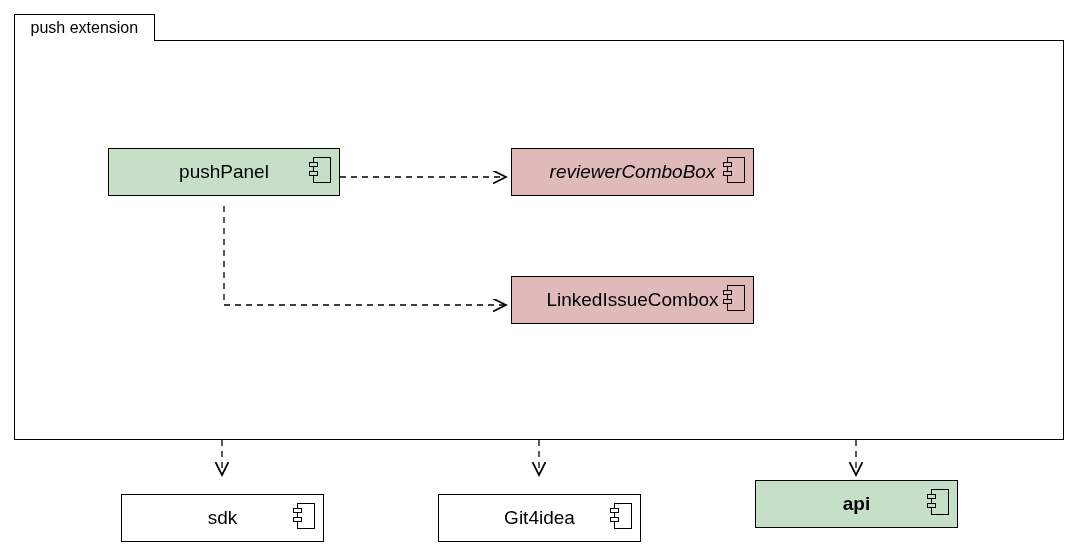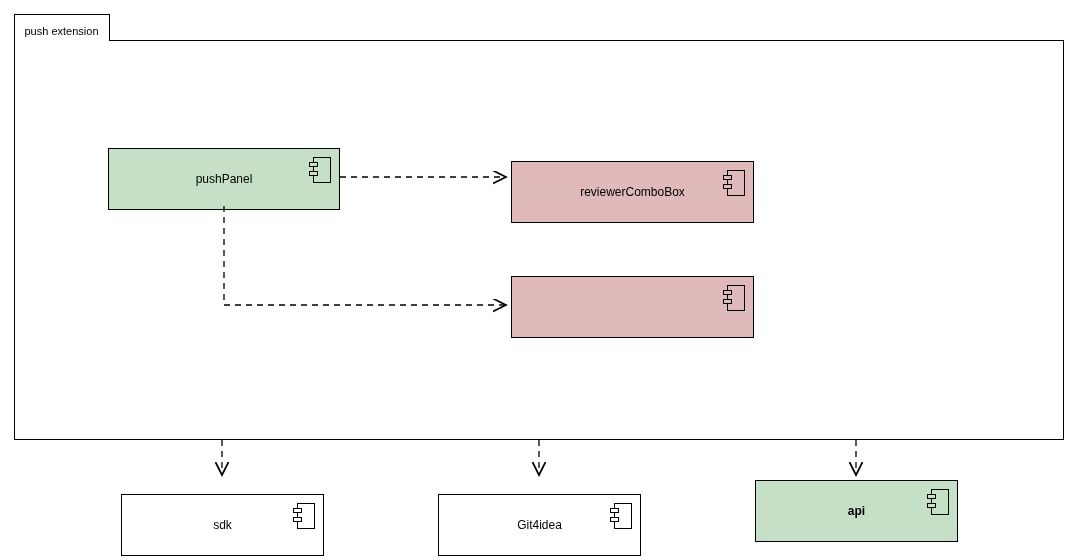--- a/index.html
+++ b/index.html
@@ -17,34 +17,34 @@
       border: 1.5px solid #000;
       background: #ffffff;
     }
     .package-tab {
       position: absolute;
       top: -27px;
       left: -1.5px;
       border: 1.5px solid #000;
       border-bottom: none;
       background: #ffffff;
-      padding: 4px 10px;
-      font-size: 11px;
+      padding: 4px 16px;
+      font-size: 16px;
       height: 27px;
       display: flex;
-      align-items: flex-end;
+      align-items: center;
     }
     .component-box {
       position: absolute;
       border: 1.5px solid #000;
       display: flex;
       align-items: center;
       justify-content: center;
-      font-size: 12px;
-      height: 62px;
+      font-size: 19px;
+      height: 48px;
     }
     .comp-green { background: #c5e0c7; }
     .comp-pink  { background: #e0b9ba; }
     .comp-white { background: #ffffff; margin-top: 14px; }
     .comp-icon {
       position: absolute;
       right: 8px;
       top: 8px;
       width: 22px;
       height: 26px;
@@ -81,30 +81,31 @@
 
 <div class="component-box comp-green" style="left:108px; top:148px; width:232px;">
   <span>pushPanel</span>
   <div class="comp-icon" style="background:#c5e0c7;">
     <div class="comp-icon-body" style="background:#c5e0c7;"></div>
     <div class="comp-icon-notch" style="top:5px; background:#c5e0c7;"></div>
     <div class="comp-icon-notch" style="top:14px; background:#c5e0c7;"></div>
   </div>
 </div>
 
-<div class="component-box comp-pink" style="left:511px; top:161px; width:243px;">
+<div class="component-box comp-pink" style="left:511px; top:148px; width:243px;font-style:italic;">
   <span>reviewerComboBox</span>
   <div class="comp-icon" style="background:#e0b9ba;">
     <div class="comp-icon-body" style="background:#e0b9ba;"></div>
     <div class="comp-icon-notch" style="top:5px; background:#e0b9ba;"></div>
     <div class="comp-icon-notch" style="top:14px; background:#e0b9ba;"></div>
   </div>
 </div>
 
 <div class="component-box comp-pink" style="left:511px; top:276px; width:243px;">
+  <span>LinkedIssueCombox</span>
   <div class="comp-icon" style="background:#e0b9ba;">
     <div class="comp-icon-body" style="background:#e0b9ba;"></div>
     <div class="comp-icon-notch" style="top:5px; background:#e0b9ba;"></div>
     <div class="comp-icon-notch" style="top:14px; background:#e0b9ba;"></div>
   </div>
 </div>
 
 <div class="component-box comp-white" style="left:121px; top:480px; width:203px;">
   <span>sdk</span>
   <div class="comp-icon" style="background:#ffffff;">

